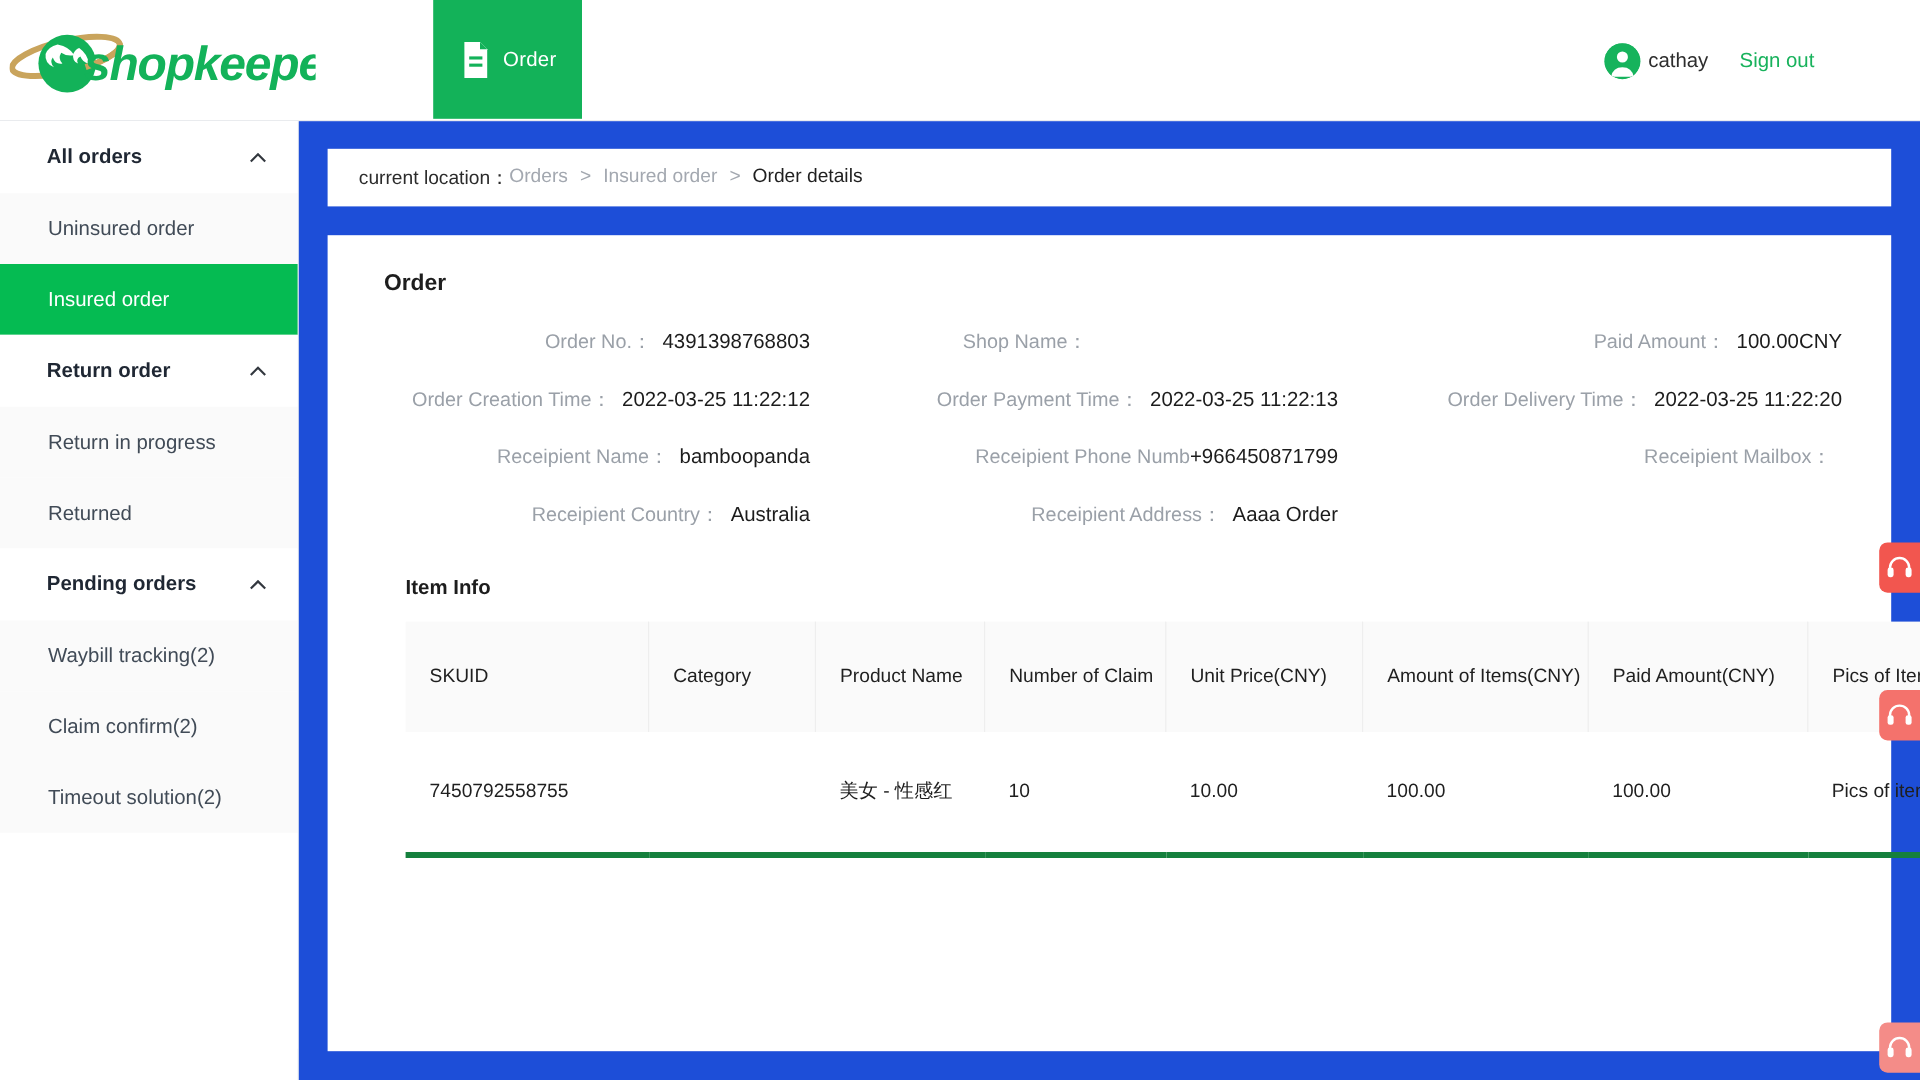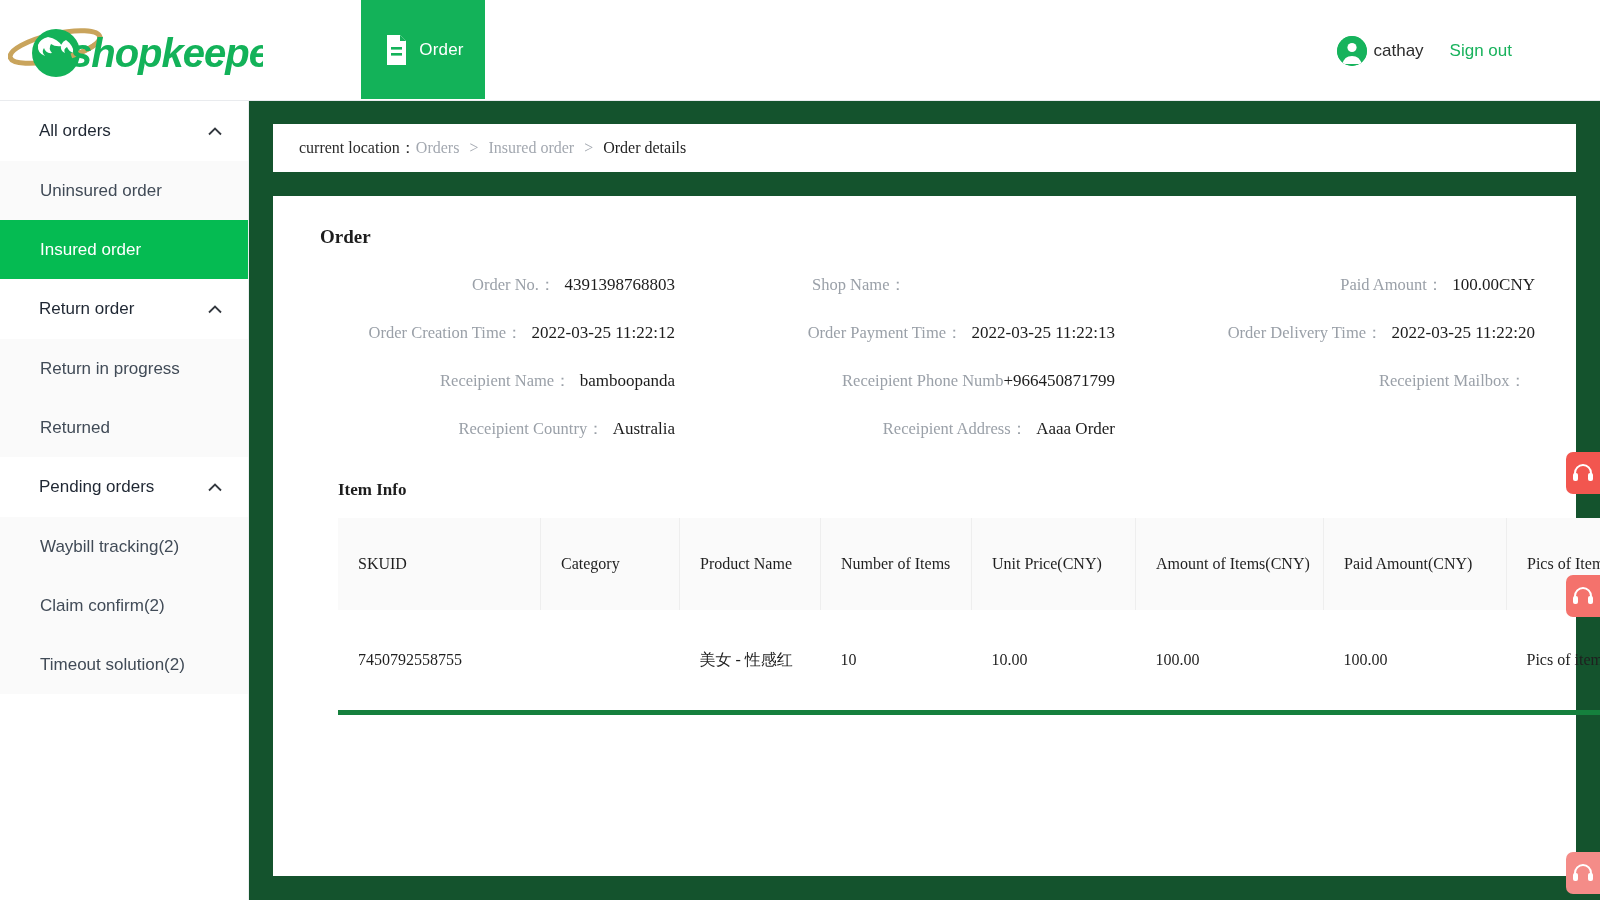--- a/index.html
+++ b/index.html
@@ -109,21 +109,21 @@
     display: flex;
     align-items: center;
     justify-content: space-between;
     padding: 0 26px 0 39px;
     background: #ffffff;
     cursor: pointer;
     box-sizing: border-box;
   }
   .side-group .g-label {
     font-size: 17px;
-    font-weight: normal;
+    font-weight: bold;
     color: #1f2733;
   }
   .chev {
     width: 14px; height: 9px;
     display: block;
   }
 
   .side-item {
     height: 59px;
     display: flex;
@@ -144,24 +144,23 @@
     height: 180px;
   }
 
   
   .content {
     position: absolute;
     left: 249px;
     top: 101px;
     width: 1351px;
     height: 799px;
-    background: #14532d;
+    background: #1d4ed8;
     box-sizing: border-box;
     padding: 23px 0 0 0;
-    font-family: Liberation Serif, serif;
   }
 
   .breadcrumb-card {
     margin: 0 24px 0 24px;
     height: 48px;
     background: #ffffff;
     display: flex;
     align-items: center;
     padding-left: 26px;
     font-size: 16px;
@@ -475,21 +474,21 @@
 
       <div class="section-title sub">Item Info</div>
 
       <div class="tbl-wrap">
         <table class="tbl">
           <thead>
             <tr>
               <th class="col-sku">SKUID</th>
               <th class="col-cat">Category</th>
               <th class="col-pname">Product Name</th>
-              <th class="col-num">Number of Items</th>
+              <th class="col-num">Number of Claim</th>
               <th class="col-unit">Unit Price(CNY)</th>
               <th class="col-amt">Amount of Items(CNY)</th>
               <th class="col-paid">Paid Amount(CNY)</th>
               <th class="col-pics">Pics of Items</th>
             </tr>
           </thead>
           <tbody>
             <tr>
               <td>7450792558755</td>
               <td></td>

